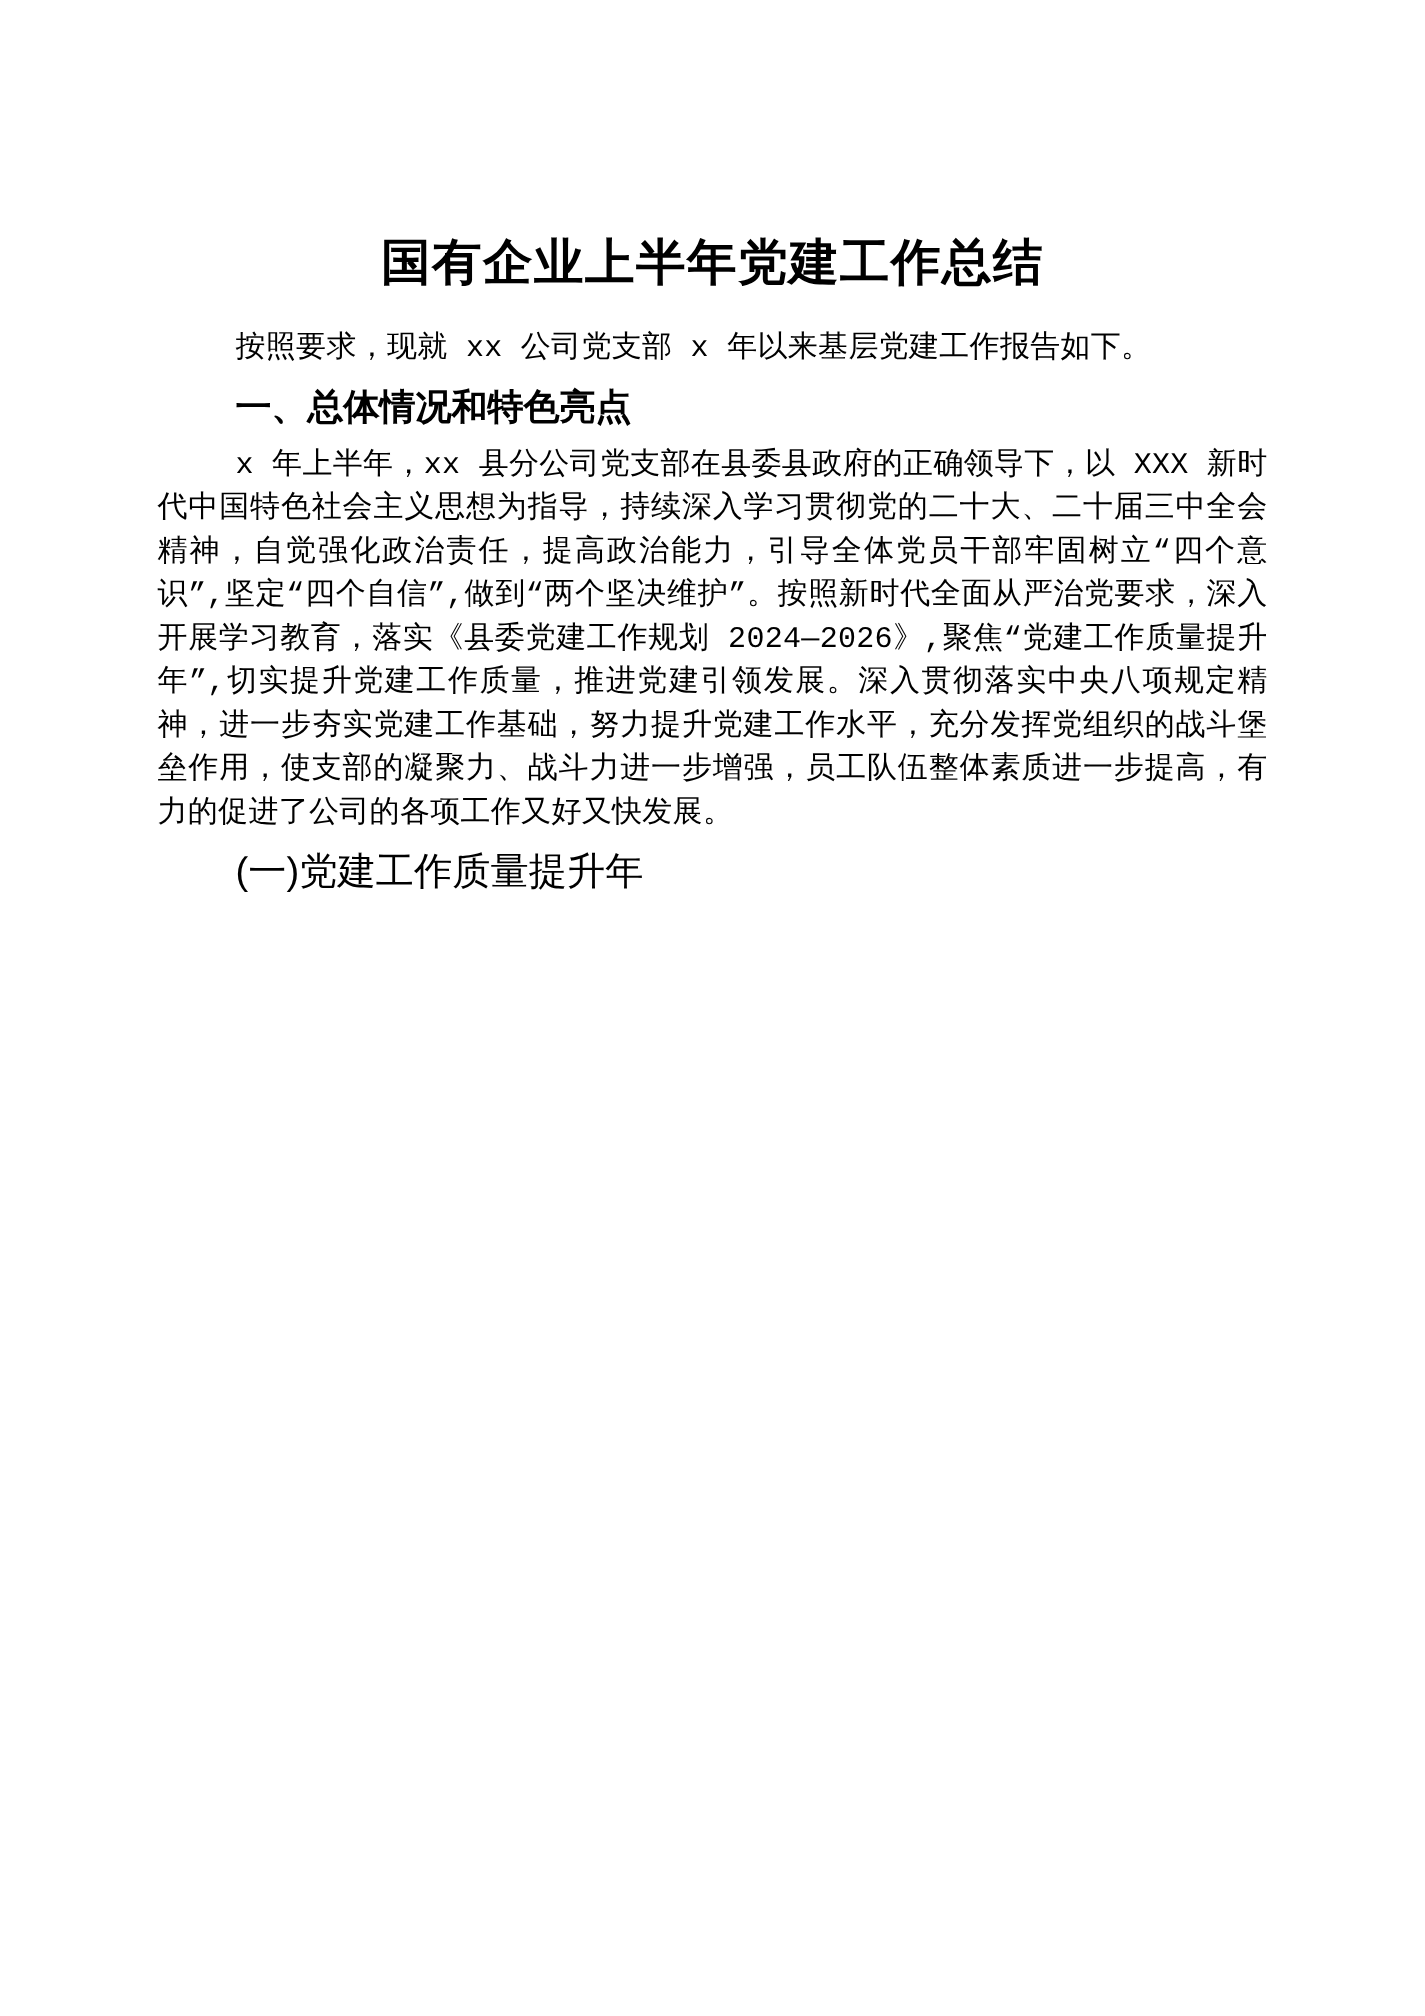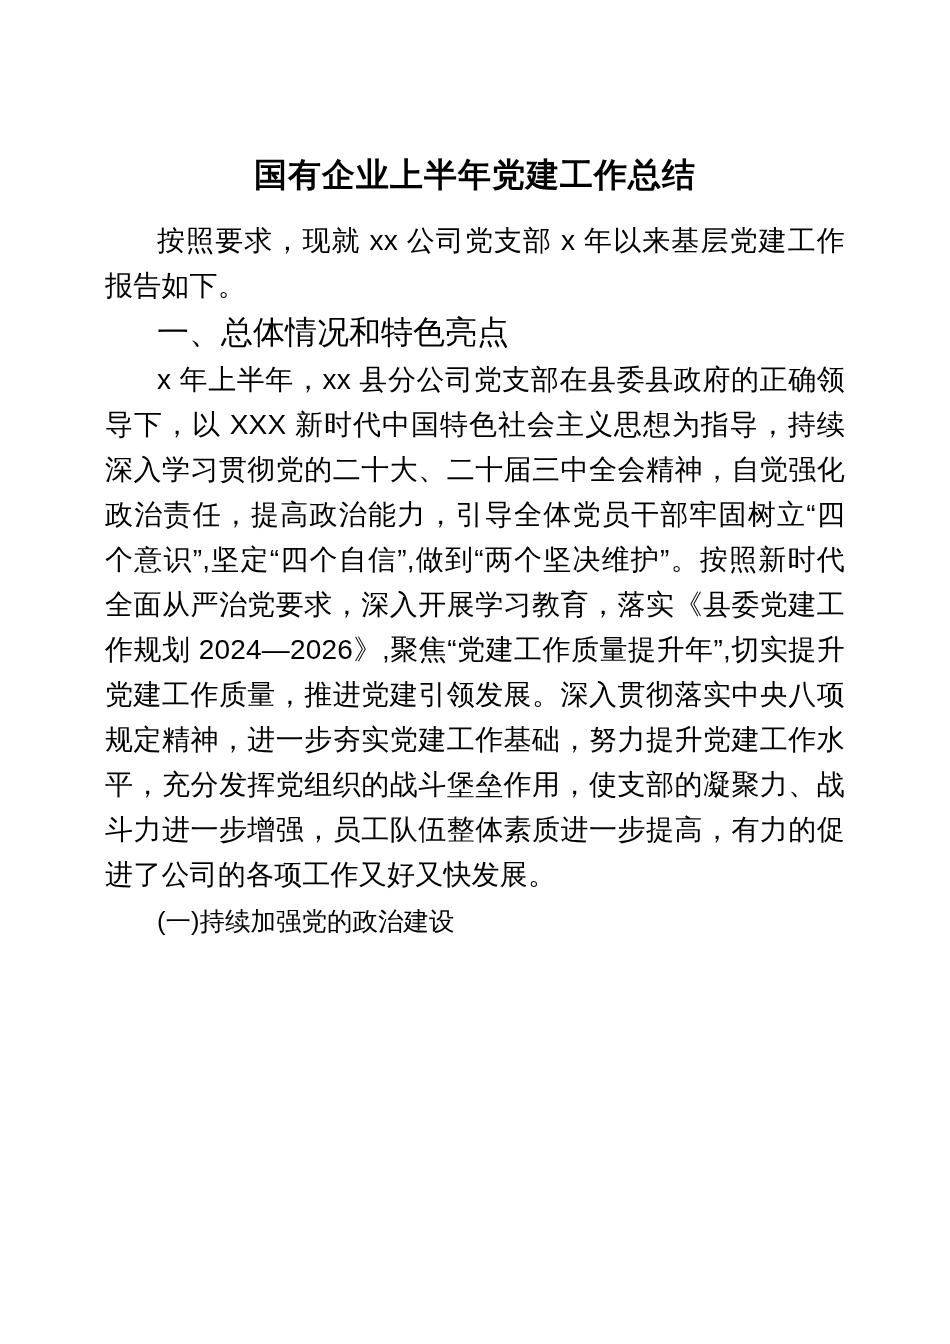--- a/index.html
+++ b/index.html
@@ -25,38 +25,38 @@
   .doc-title {
     font-family: "Liberation Sans", "DejaVu Sans", sans-serif;
     font-weight: bold;
     font-size: 33px;
     text-align: center;
     letter-spacing: 1px;
     margin: 0 0 18px 0;
     line-height: 1.5;
   }
   .para {
-    font-family: Liberation Sans, sans-serif;
-    font-size: 28px;
-    line-height: 45px;
+    font-family: Liberation Mono, monospace;
+    font-size: 20px;
+    line-height: 29px;
     text-align: justify;
     text-justify: inter-ideograph;
     margin: 0 0 2px 0;
     letter-spacing: 0.2px;
   }
   .indent {
     text-indent: 52px;
   }
   .heading {
     font-family: "Liberation Sans", "DejaVu Sans", sans-serif;
-    font-size: 32px;
+    font-size: 24px;
     line-height: 45px;
     text-indent: 52px;
     margin: 0 0 2px 0;
-    font-weight: 400;
+    font-weight: 700;
   }
   .subheading {
     font-family: "Liberation Sans", "DejaVu Sans", sans-serif;
     font-size: 25.5px;
     line-height: 45px;
     text-indent: 52px;
     margin: 0 0 2px 0;
   }
 </style>
 </head>
@@ -64,15 +64,15 @@
 
 <div class="page">
   <h1 class="doc-title">国有企业上半年党建工作总结</h1>
 
   <p class="para indent">按照要求，现就 xx 公司党支部 x 年以来基层党建工作报告如下。</p>
 
   <p class="heading">一、总体情况和特色亮点</p>
 
   <p class="para indent">x 年上半年，xx 县分公司党支部在县委县政府的正确领导下，以 XXX 新时代中国特色社会主义思想为指导，持续深入学习贯彻党的二十大、二十届三中全会精神，自觉强化政治责任，提高政治能力，引导全体党员干部牢固树立“四个意识”,坚定“四个自信”,做到“两个坚决维护”。按照新时代全面从严治党要求，深入开展学习教育，落实《县委党建工作规划 2024—2026》,聚焦“党建工作质量提升年”,切实提升党建工作质量，推进党建引领发展。深入贯彻落实中央八项规定精神，进一步夯实党建工作基础，努力提升党建工作水平，充分发挥党组织的战斗堡垒作用，使支部的凝聚力、战斗力进一步增强，员工队伍整体素质进一步提高，有力的促进了公司的各项工作又好又快发展。</p>
 
-  <p class="subheading">(一)持续加强党的政治建设</p>
+  <p class="subheading">(一)党建工作质量提升年</p>
 
 </div>
 
 </body></html>

